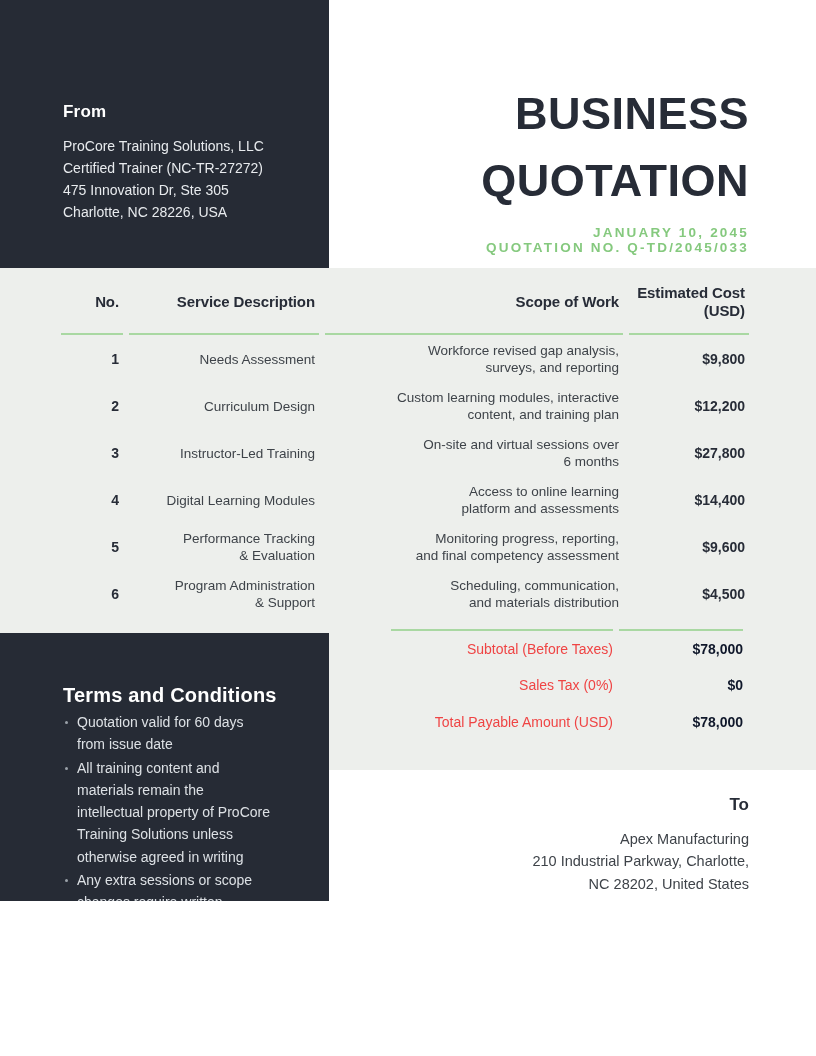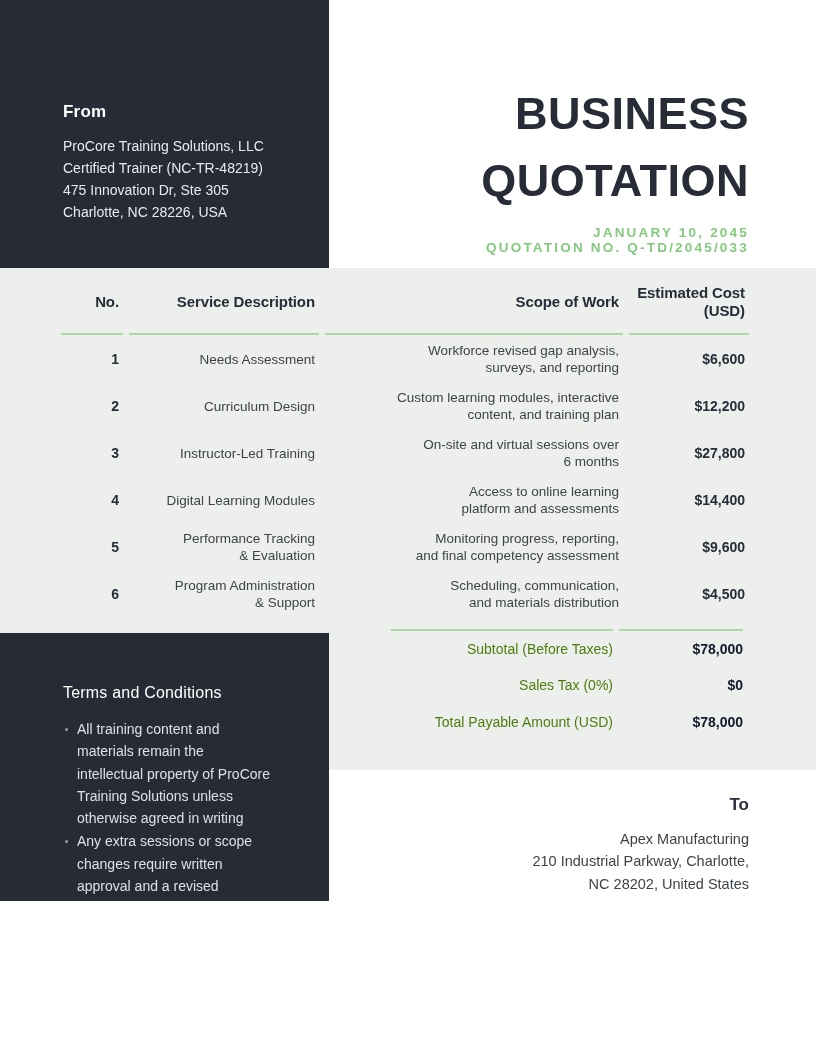--- a/index.html
+++ b/index.html
@@ -80,26 +80,26 @@
   
   .totals-area { position: absolute; left: 385px; top: 629px; }
   table.totals { border-collapse: separate; border-spacing: 6px 0; table-layout: fixed; }
   table.totals col.t-label { width: 222px; }
   table.totals col.t-value { width: 124px; }
   table.totals tr:first-child td { border-top: 2px solid #a9d8a2; }
   table.totals td {
     text-align: right; vertical-align: middle; height: 37px;
     padding: 0 0 0 0;
   }
-  table.totals td.total-label { font-size: 14px; color: #4d7c0f; }
+  table.totals td.total-label { font-size: 14px; color: #ef4444; }
   table.totals td.total-value { font-size: 14px; font-weight: bold; color: #0f172a; }
 
   
   .terms-block { position: absolute; left: 63px; top: 684px; width: 235px; color: #ffffff; }
-  .terms-block h3 { font-size: 16px; font-weight: normal; margin-bottom: 16px; letter-spacing: 0.2px; }
+  .terms-block h3 { font-size: 20px; font-weight: bold; margin-bottom: 4px; letter-spacing: 0.2px; }
   .terms-block ul { list-style: none; }
   .terms-block li {
     position: relative; padding-left: 14px; margin-bottom: 1px;
     font-size: 14px; line-height: 22.3px; color: #dde1e5;
     white-space: pre-line;
   }
   .terms-block li .dot {
     position: absolute; left: 2px; top: 10px;
     width: 3px; height: 3px; border-radius: 50%;
     background: #9aa1a9;
@@ -125,21 +125,21 @@
 
 <div class="page">
 
   <div class="gray-band"></div>
   <div class="dark-top"></div>
   <div class="dark-bottom"></div>
 
   <div class="from-block">
     <h3>From</h3>
     <div class="addr-line">ProCore Training Solutions, LLC</div>
-    <div class="addr-line">Certified Trainer (NC-TR-48219)</div>
+    <div class="addr-line">Certified Trainer (NC-TR-27272)</div>
     <div class="addr-line">475 Innovation Dr, Ste 305</div>
     <div class="addr-line">Charlotte, NC 28226, USA</div>
   </div>
 
   <div class="title-area">
     <h1>BUSINESS
 QUOTATION</h1>
     <div class="date-line">JANUARY 10, 2045</div>
     <div class="qno-line">QUOTATION NO. Q-TD/2045/033</div>
   </div>
@@ -159,21 +159,21 @@
           <th>Scope of Work</th>
           <th>Estimated Cost (USD)</th>
         </tr>
       </thead>
       <tbody>
         <tr>
           <td class="cell-no">1</td>
           <td>Needs Assessment</td>
           <td>Workforce revised gap analysis,
 surveys, and reporting</td>
-          <td class="cell-cost">$6,600</td>
+          <td class="cell-cost">$9,800</td>
         </tr>
         <tr>
           <td class="cell-no">2</td>
           <td>Curriculum Design</td>
           <td>Custom learning modules, interactive
 content, and training plan</td>
           <td class="cell-cost">$12,200</td>
         </tr>
         <tr>
           <td class="cell-no">3</td>
@@ -228,20 +228,22 @@
           <td class="total-label">Total Payable Amount (USD)</td>
           <td class="total-value">$78,000</td>
         </tr>
       </tbody>
     </table>
   </div>
 
   <div class="terms-block">
     <h3>Terms and Conditions</h3>
     <ul>
+      <li><span class="dot"></span><span>Quotation valid for 60 days
+from issue date</span></li>
       <li><span class="dot"></span><span>All training content and
 materials remain the
 intellectual property of ProCore
 Training Solutions unless
 otherwise agreed in writing</span></li>
       <li><span class="dot"></span><span>Any extra sessions or scope
 changes require written
 approval and a revised
 quotation.</span></li>
     </ul>

